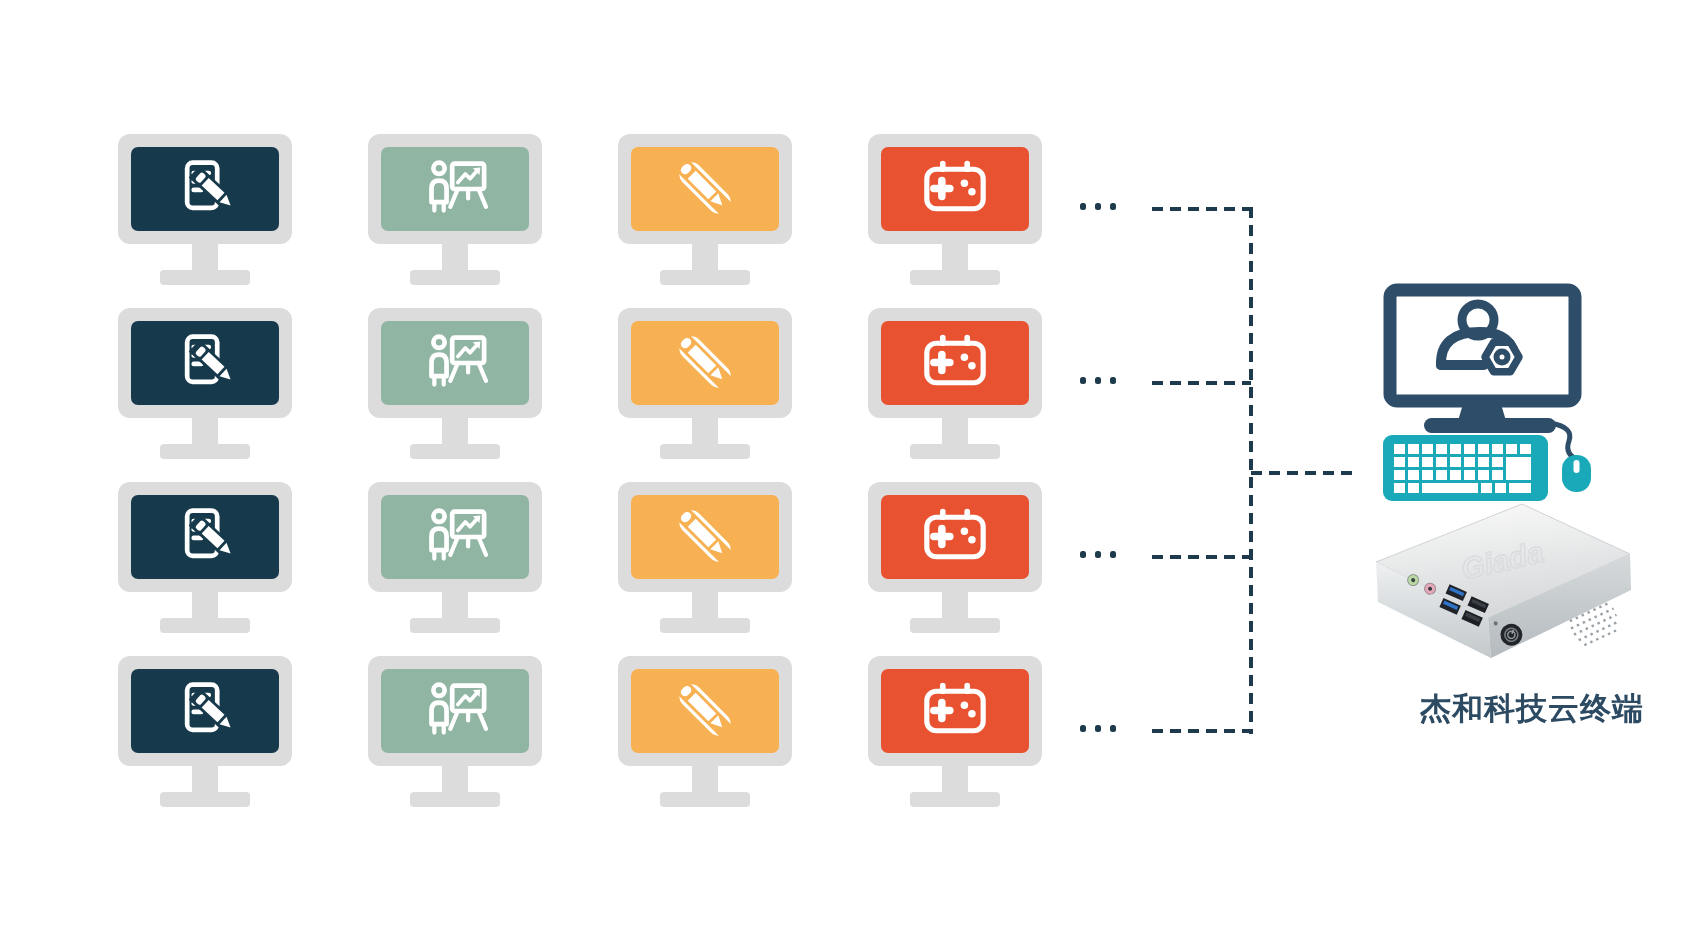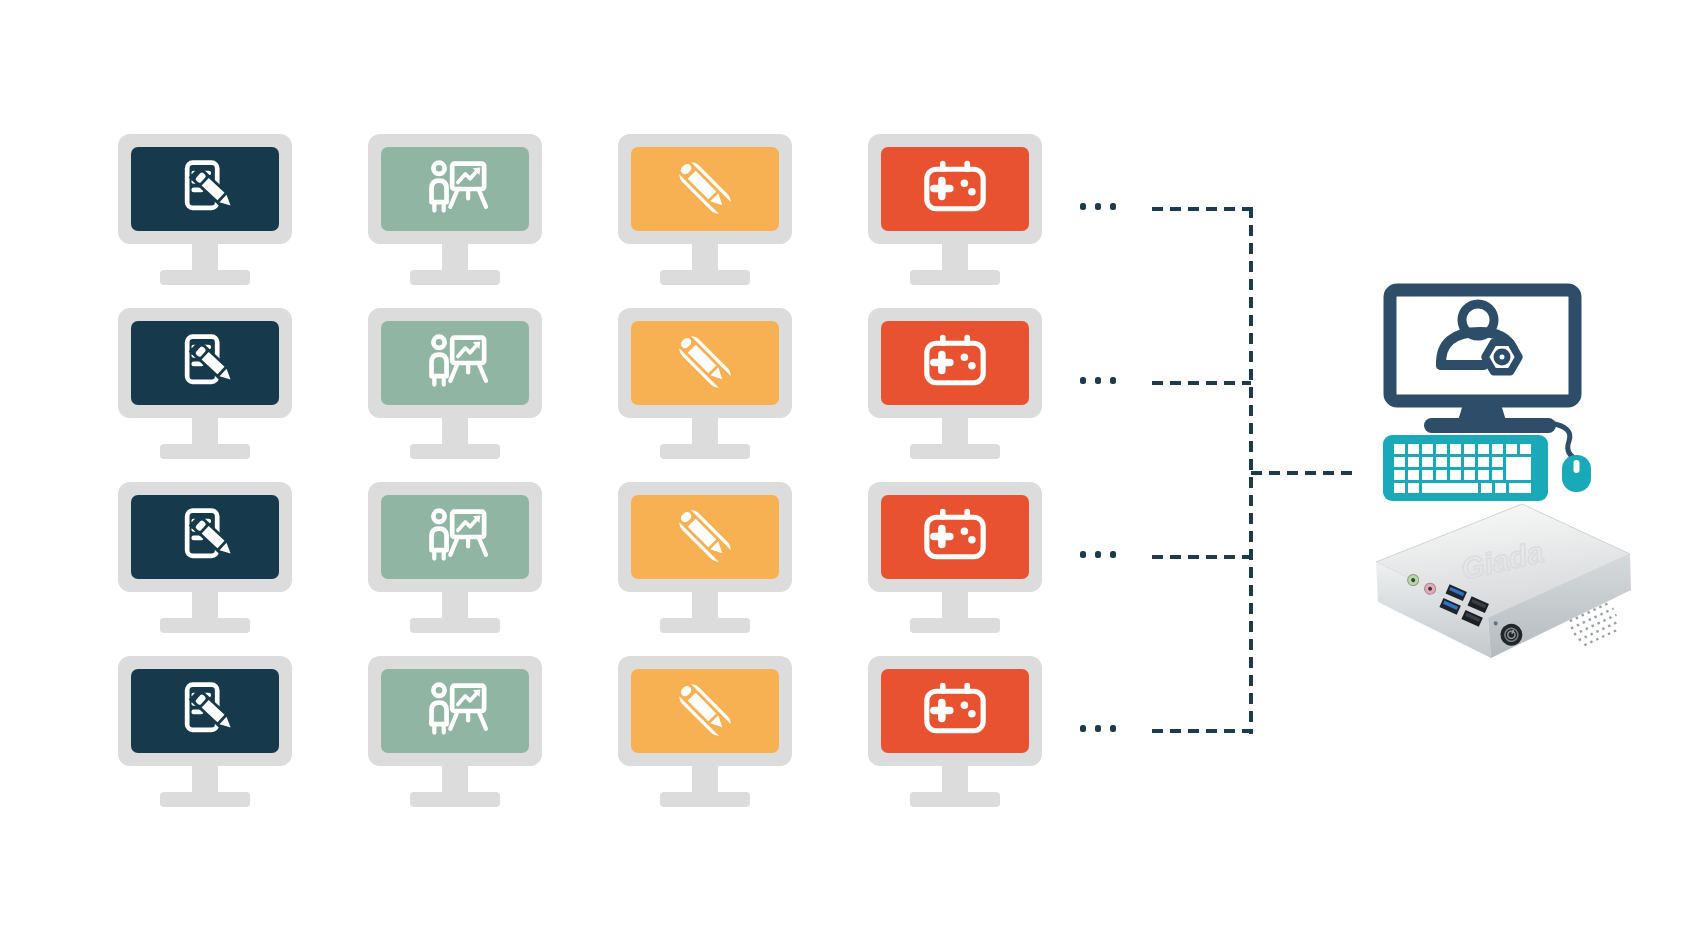--- a/index.html
+++ b/index.html
@@ -443,13 +443,14 @@
         <circle cx="122" cy="10" r="6.5" fill="none" stroke="#787f85" stroke-width="1.5"></circle>
         <circle cx="122" cy="10" r="3.6" fill="none" stroke="#9aa1a7" stroke-width="1.4"></circle>
         <path d="M122,5.2 v3" stroke="#9aa1a7" stroke-width="1.6" stroke-linecap="round"></path>
       </g>
     </g>
     <g transform="translate(196,122) rotate(-25)">
       <path d="M2,0 h44 M0,7 h47 M0,14 h47 M2,21 h44 M5,28 h38" stroke="#9ba1a6" stroke-width="2.4" stroke-dasharray="2.5 4" fill="none"></path>
     </g>
   </svg>
 
+  <div id="terminal-label">杰和科技云终端</div>
 </div>
 
 </body></html>

